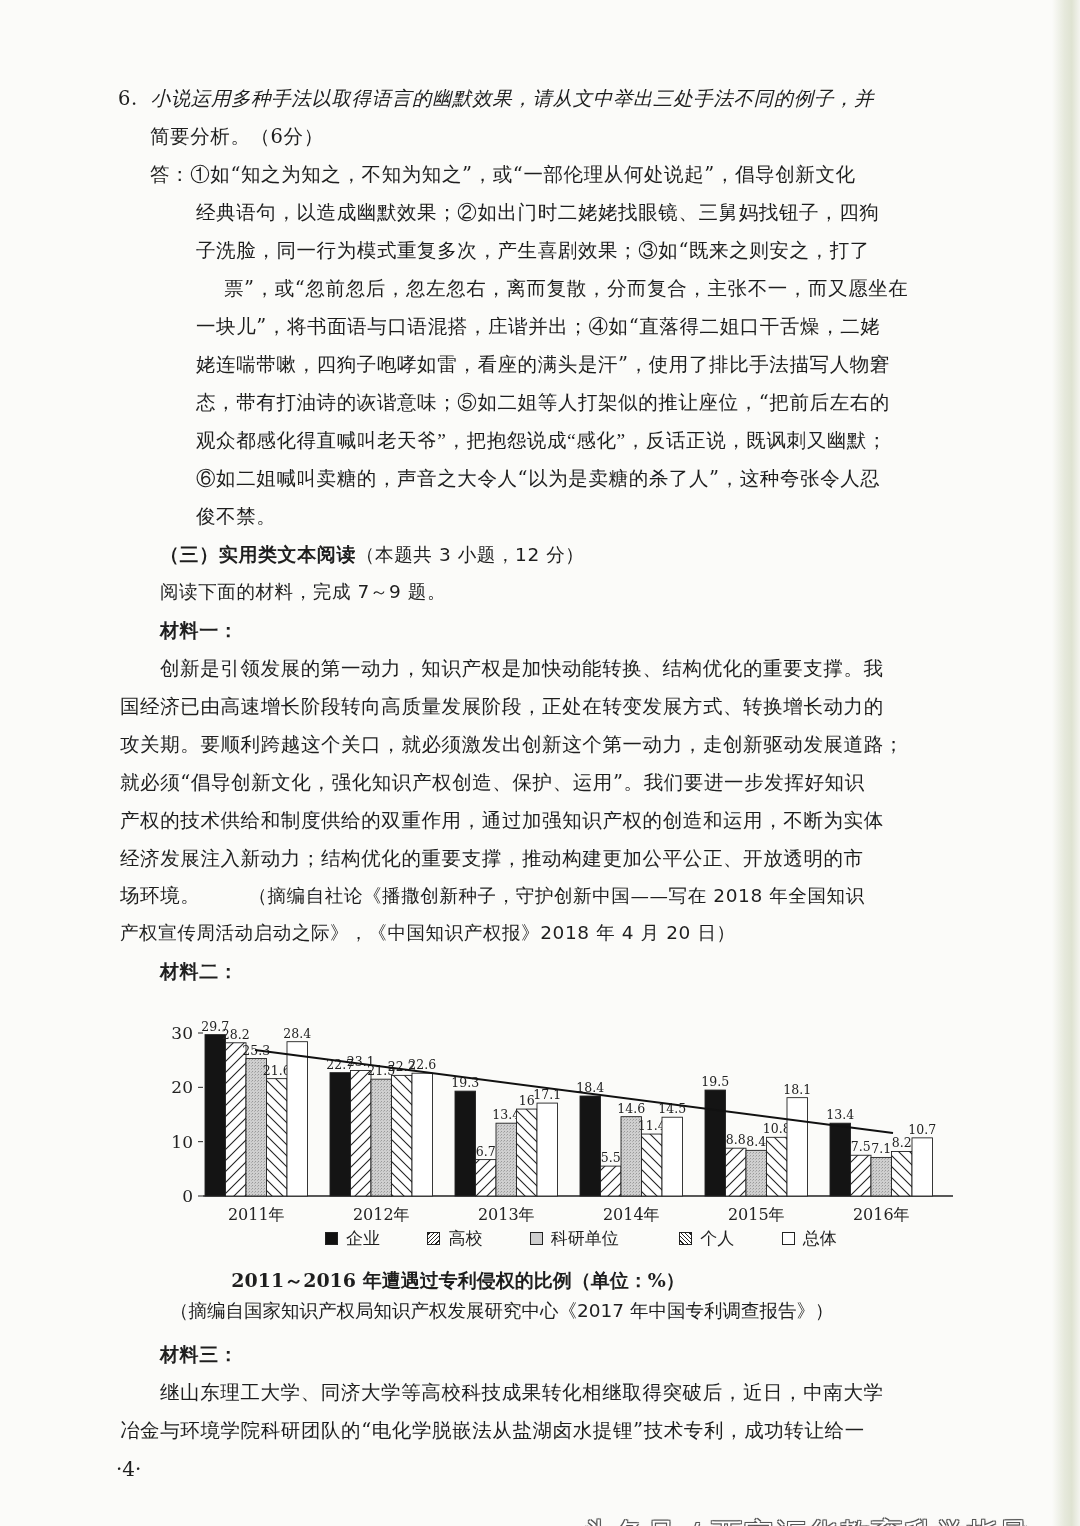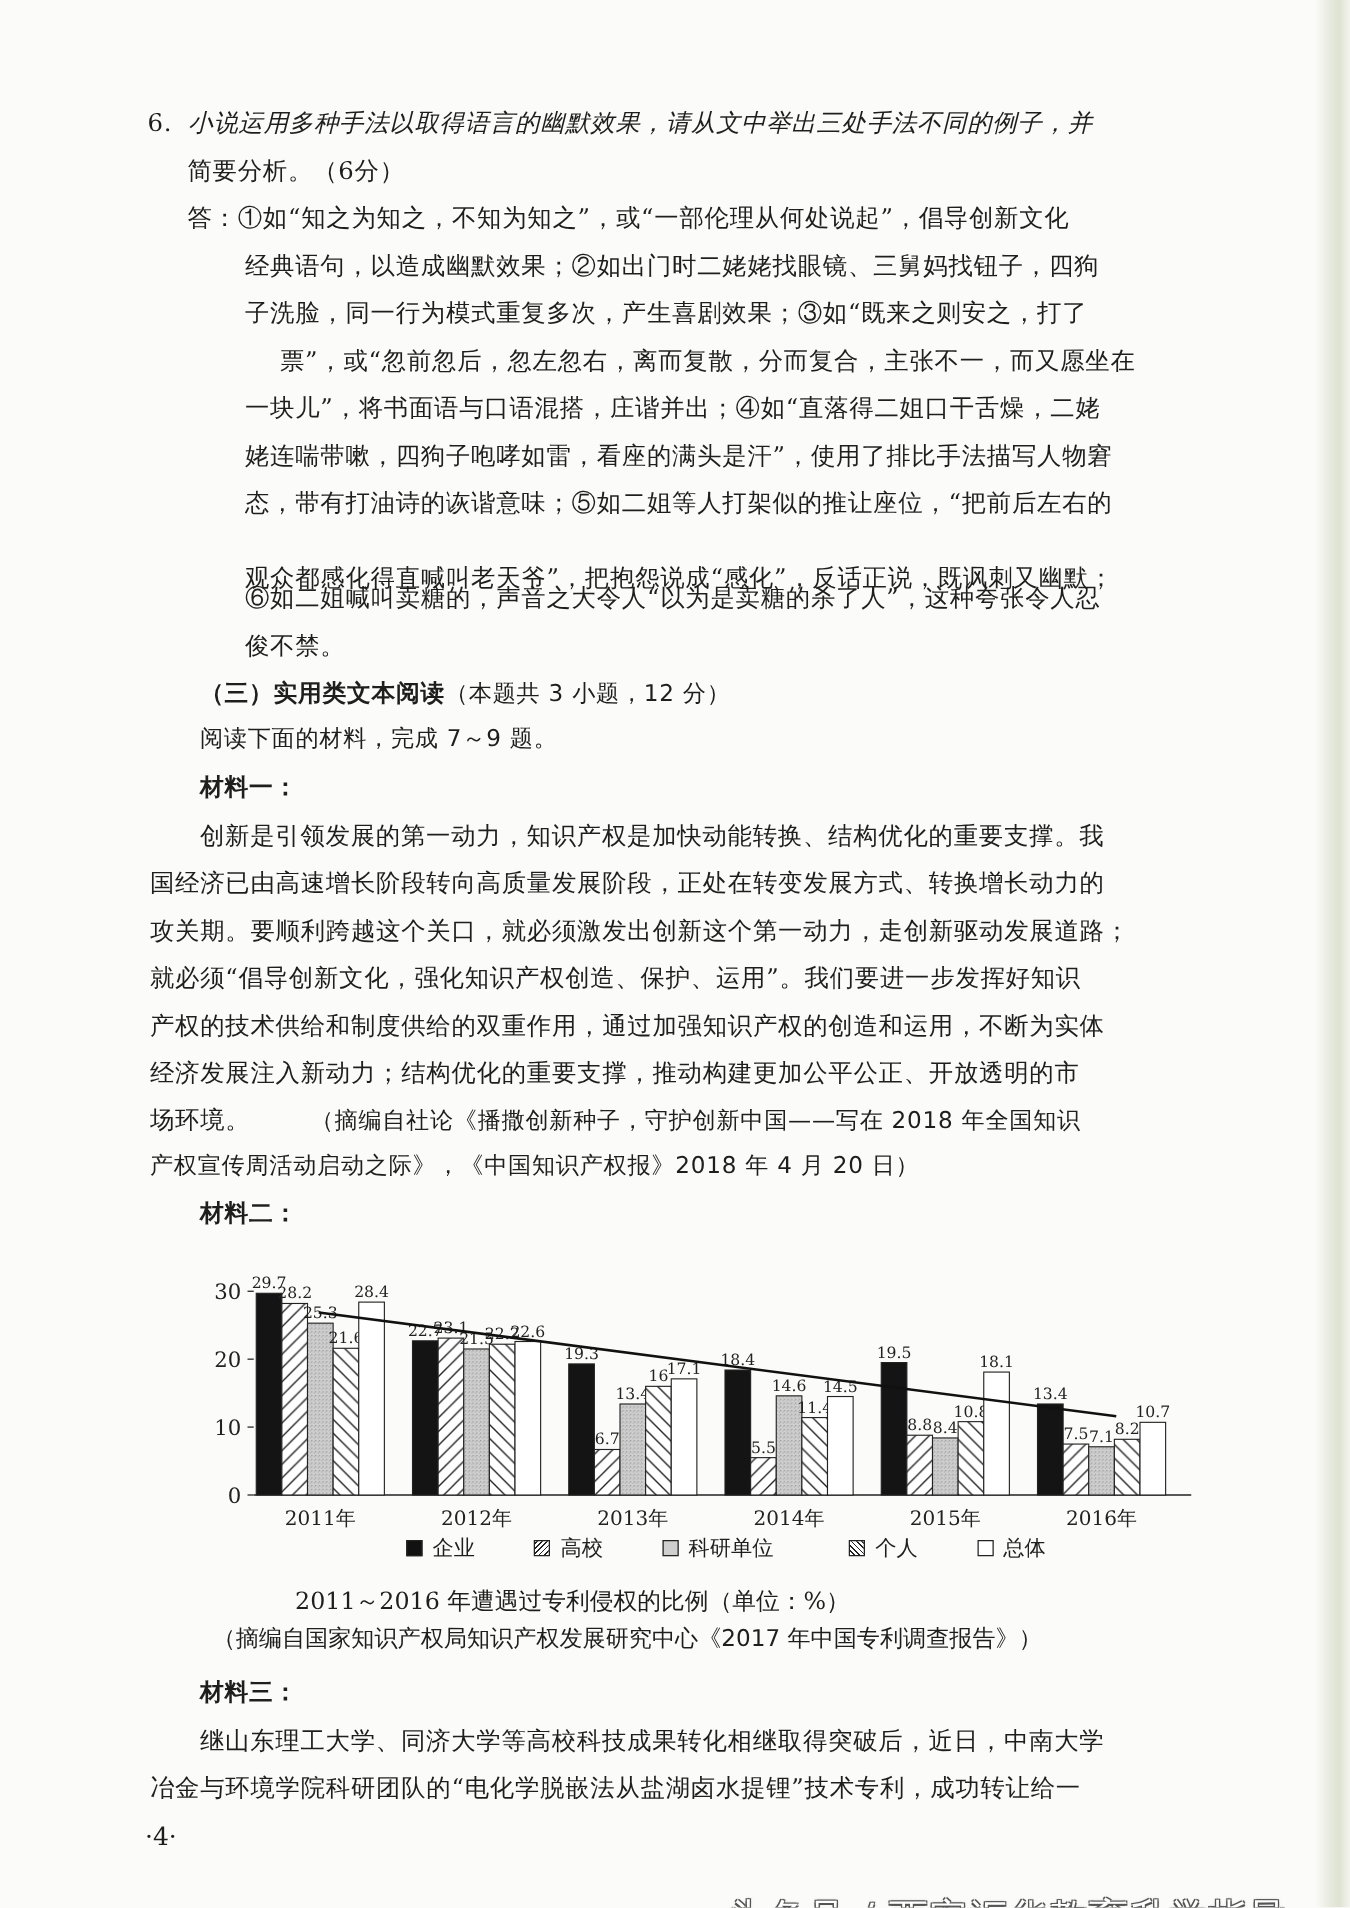--- a/index.html
+++ b/index.html
@@ -17,21 +17,21 @@
     position:absolute; font-size:19.5px; line-height:38px; white-space:nowrap;
     letter-spacing:0.6px;
   }
   .bold { font-weight:bold; font-family:Liberation Serif, serif; font-size:19px;text-align:right; }
   .src { font-family:"DejaVu Sans", "Liberation Sans", sans-serif; font-size:18.5px; }
   .chart-wrap { position:absolute; left:0; top:0; width:1080px; height:1526px; pointer-events:none; }
   .chart-wrap svg { position:absolute; left:0; top:0; }
   .legend { position:absolute; top:1227px; left:325px; font-size:17px; white-space:nowrap; font-family:"DejaVu Sans","Liberation Sans",sans-serif; }
   .legend .item { display:inline-block; margin-right:42px; }
   .legend .sw { display:inline-block; width:11px; height:11px; border:1px solid #222; vertical-align:-1px; margin-right:8px; }
-  .caption { position:absolute; top:1268px; left:0; width:916px; text-align:center; font-size:19px; }
+  .caption { position:absolute; top:1268px; left:0; width:916px; text-align:center; font-size:19px;font-weight:bold; }
   .caption-src { position:absolute; top:1298px; left:170px; font-size:18.5px; font-family:"DejaVu Sans","Liberation Sans",sans-serif; }
   .page-num { position:absolute; left:116px; top:1457px; font-size:20px; }
   .watermark {
     position:absolute; left:582px; top:1478px; font-size:31px; color:#fff;
     font-family:"DejaVu Sans","Liberation Sans",sans-serif;
     text-shadow: 0 0 2px #555, 1px 1px 0 #555, -1px -1px 0 #555, 1px -1px 0 #555, -1px 1px 0 #555;
     letter-spacing:1px;
     margin-top:36px;
   }
 </style>
@@ -47,21 +47,21 @@
 <div class="line" style="left:150px; top:118px;">简要分析。（6分）</div>
 
 <div>
   <div class="line" style="left:150px; top:156px;">答：①如“知之为知之，不知为知之”，或“一部伦理从何处说起”，倡导创新文化</div>
   <div class="line" style="left:196px; top:194px;">经典语句，以造成幽默效果；②如出门时二姥姥找眼镜、三舅妈找钮子，四狗</div>
   <div class="line" style="left:196px; top:232px;">子洗脸，同一行为模式重复多次，产生喜剧效果；③如“既来之则安之，打了</div>
   <div class="line" style="left:196px; top:270px;margin-left:28px;">票”，或“忽前忽后，忽左忽右，离而复散，分而复合，主张不一，而又愿坐在</div>
   <div class="line" style="left:196px; top:308px;">一块儿”，将书面语与口语混搭，庄谐并出；④如“直落得二姐口干舌燥，二姥</div>
   <div class="line" style="left:196px; top:346px;">姥连喘带嗽，四狗子咆哮如雷，看座的满头是汗”，使用了排比手法描写人物窘</div>
   <div class="line" style="left:196px; top:384px;">态，带有打油诗的诙谐意味；⑤如二姐等人打架似的推让座位，“把前后左右的</div>
-  <div class="line" style="left:196px; top:444px;">观众都感化得直喊叫老天爷”，把抱怨说成“感化”，反话正说，既讽刺又幽默；</div>
+  <div class="line" style="left:196px; top:422px;font-family:Liberation Serif, serif;">观众都感化得直喊叫老天爷”，把抱怨说成“感化”，反话正说，既讽刺又幽默；</div>
   <div class="line" style="left:196px; top:460px;">⑥如二姐喊叫卖糖的，声音之大令人“以为是卖糖的杀了人”，这种夸张令人忍</div>
   <div class="line" style="left:196px; top:498px;">俊不禁。</div>
 </div>
 
 <div class="line" style="left:160px; top:536px;">
   <span class="bold">（三）实用类文本阅读</span><span class="src">（本题共 3 小题，12 分）</span>
 </div>
 <div class="line src" style="left:160px; top:573px;">阅读下面的材料，完成 7～9 题。</div>
 
 <div class="line bold" style="left:160px; top:612px;">材料一：</div>

